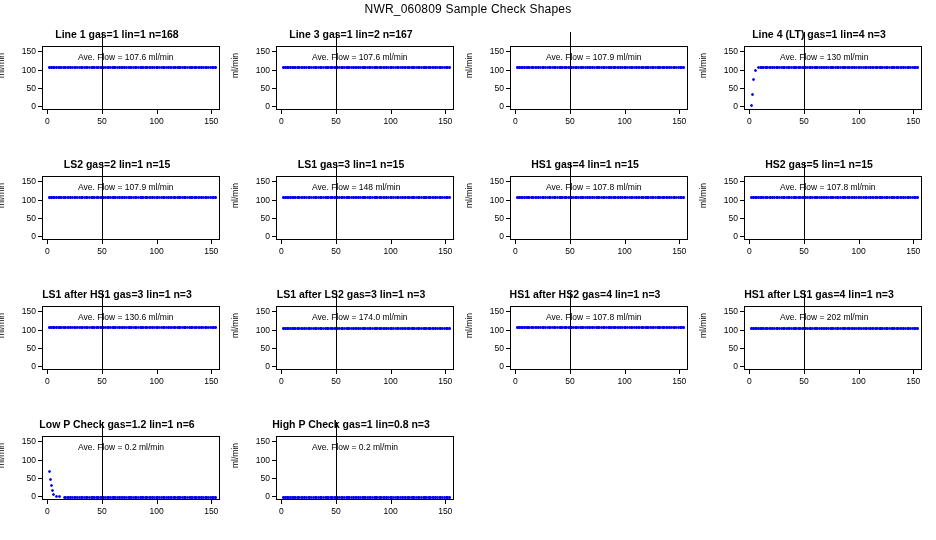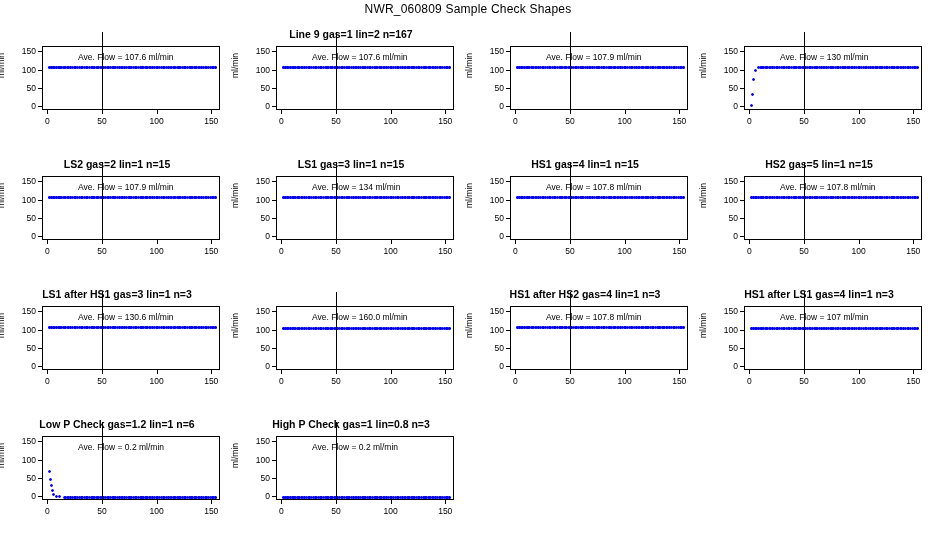--- a/index.html
+++ b/index.html
@@ -141,20 +141,21 @@
     background: #0000ee;
   }
 </style>
 </head>
 <body>
 
 <div id="main-title">NWR_060809  Sample Check Shapes</div>
 
 <div id="grid">
     <div class="panel">
+      <div class="panel-title">Line 1 gas=1 lin=1 n=168</div>
       <div class="ylab">ml/min</div>
       <div class="yaxis">
         <div class="ytick" style="top: 60.3429px;"></div>
         <div class="ytlabel" style="top: 60.3429px;">0</div>
         <div class="ytick" style="top: 42.0571px;"></div>
         <div class="ytlabel" style="top: 42.0571px;">50</div>
         <div class="ytick" style="top: 23.7714px;"></div>
         <div class="ytlabel" style="top: 23.7714px;">100</div>
         <div class="ytick" style="top: 5.48571px;"></div>
         <div class="ytlabel" style="top: 5.48571px;">150</div>
@@ -298,21 +299,21 @@
         <div class="xtlabel" style="left: 60.0613px;">50</div>
         <div class="xtick" style="left: 114.663px;"></div>
         <div class="xtlabel" style="left: 114.663px;">100</div>
         <div class="xtick" style="left: 169.264px;"></div>
         <div class="xtlabel" style="left: 169.264px;">150</div>
       </div>
       <div class="vline" style="left: 102.061px; top: 12px; height: 80px;"></div>
       <div class="annot" style="left: 78px; top: 32px;">Ave. Flow =  107.6  ml/min</div>
     </div>
     <div class="panel">
-      <div class="panel-title">Line 9 gas=1 lin=2 n=167</div>
+      <div class="panel-title">Line 3 gas=1 lin=2 n=167</div>
       <div class="ylab">ml/min</div>
       <div class="yaxis">
         <div class="ytick" style="top: 60.3429px;"></div>
         <div class="ytlabel" style="top: 60.3429px;">0</div>
         <div class="ytick" style="top: 42.0571px;"></div>
         <div class="ytlabel" style="top: 42.0571px;">50</div>
         <div class="ytick" style="top: 23.7714px;"></div>
         <div class="ytlabel" style="top: 23.7714px;">100</div>
         <div class="ytick" style="top: 5.48571px;"></div>
         <div class="ytlabel" style="top: 5.48571px;">150</div>
@@ -613,20 +614,21 @@
         <div class="xtlabel" style="left: 60.0613px;">50</div>
         <div class="xtick" style="left: 114.663px;"></div>
         <div class="xtlabel" style="left: 114.663px;">100</div>
         <div class="xtick" style="left: 169.264px;"></div>
         <div class="xtlabel" style="left: 169.264px;">150</div>
       </div>
       <div class="vline" style="left: 102.061px; top: 12px; height: 80px;"></div>
       <div class="annot" style="left: 78px; top: 32px;">Ave. Flow =  107.9  ml/min</div>
     </div>
     <div class="panel">
+      <div class="panel-title">Line 4 (LT) gas=1 lin=4 n=3</div>
       <div class="ylab">ml/min</div>
       <div class="yaxis">
         <div class="ytick" style="top: 60.3429px;"></div>
         <div class="ytlabel" style="top: 60.3429px;">0</div>
         <div class="ytick" style="top: 42.0571px;"></div>
         <div class="ytlabel" style="top: 42.0571px;">50</div>
         <div class="ytick" style="top: 23.7714px;"></div>
         <div class="ytlabel" style="top: 23.7714px;">100</div>
         <div class="ytick" style="top: 5.48571px;"></div>
         <div class="ytlabel" style="top: 5.48571px;">150</div>
@@ -1079,21 +1081,21 @@
         <div class="xtick" style="left: 5.46012px;"></div>
         <div class="xtlabel" style="left: 5.46012px;">0</div>
         <div class="xtick" style="left: 60.0613px;"></div>
         <div class="xtlabel" style="left: 60.0613px;">50</div>
         <div class="xtick" style="left: 114.663px;"></div>
         <div class="xtlabel" style="left: 114.663px;">100</div>
         <div class="xtick" style="left: 169.264px;"></div>
         <div class="xtlabel" style="left: 169.264px;">150</div>
       </div>
       <div class="vline" style="left: 102.061px; top: 12px; height: 80px;"></div>
-      <div class="annot" style="left: 78px; top: 32px;">Ave. Flow =  134  ml/min</div>
+      <div class="annot" style="left: 78px; top: 32px;">Ave. Flow =  148  ml/min</div>
     </div>
     <div class="panel">
       <div class="panel-title">HS1 gas=4 lin=1 n=15</div>
       <div class="ylab">ml/min</div>
       <div class="yaxis">
         <div class="ytick" style="top: 60.3429px;"></div>
         <div class="ytlabel" style="top: 60.3429px;">0</div>
         <div class="ytick" style="top: 42.0571px;"></div>
         <div class="ytlabel" style="top: 42.0571px;">50</div>
         <div class="ytick" style="top: 23.7714px;"></div>
@@ -1556,20 +1558,21 @@
         <div class="xtlabel" style="left: 60.0613px;">50</div>
         <div class="xtick" style="left: 114.663px;"></div>
         <div class="xtlabel" style="left: 114.663px;">100</div>
         <div class="xtick" style="left: 169.264px;"></div>
         <div class="xtlabel" style="left: 169.264px;">150</div>
       </div>
       <div class="vline" style="left: 102.061px; top: 12px; height: 80px;"></div>
       <div class="annot" style="left: 78px; top: 32px;">Ave. Flow =  130.6  ml/min</div>
     </div>
     <div class="panel">
+      <div class="panel-title">LS1 after LS2 gas=3 lin=1 n=3</div>
       <div class="ylab">ml/min</div>
       <div class="yaxis">
         <div class="ytick" style="top: 60.3429px;"></div>
         <div class="ytlabel" style="top: 60.3429px;">0</div>
         <div class="ytick" style="top: 42.0571px;"></div>
         <div class="ytlabel" style="top: 42.0571px;">50</div>
         <div class="ytick" style="top: 23.7714px;"></div>
         <div class="ytlabel" style="top: 23.7714px;">100</div>
         <div class="ytick" style="top: 5.48571px;"></div>
         <div class="ytlabel" style="top: 5.48571px;">150</div>
@@ -1710,21 +1713,21 @@
         <div class="xtick" style="left: 5.46012px;"></div>
         <div class="xtlabel" style="left: 5.46012px;">0</div>
         <div class="xtick" style="left: 60.0613px;"></div>
         <div class="xtlabel" style="left: 60.0613px;">50</div>
         <div class="xtick" style="left: 114.663px;"></div>
         <div class="xtlabel" style="left: 114.663px;">100</div>
         <div class="xtick" style="left: 169.264px;"></div>
         <div class="xtlabel" style="left: 169.264px;">150</div>
       </div>
       <div class="vline" style="left: 102.061px; top: 12px; height: 80px;"></div>
-      <div class="annot" style="left: 78px; top: 32px;">Ave. Flow =  160.0  ml/min</div>
+      <div class="annot" style="left: 78px; top: 32px;">Ave. Flow =  174.0  ml/min</div>
     </div>
     <div class="panel">
       <div class="panel-title">HS1 after HS2 gas=4 lin=1 n=3</div>
       <div class="ylab">ml/min</div>
       <div class="yaxis">
         <div class="ytick" style="top: 60.3429px;"></div>
         <div class="ytlabel" style="top: 60.3429px;">0</div>
         <div class="ytick" style="top: 42.0571px;"></div>
         <div class="ytlabel" style="top: 42.0571px;">50</div>
         <div class="ytick" style="top: 23.7714px;"></div>
@@ -2026,21 +2029,21 @@
         <div class="xtick" style="left: 5.46012px;"></div>
         <div class="xtlabel" style="left: 5.46012px;">0</div>
         <div class="xtick" style="left: 60.0613px;"></div>
         <div class="xtlabel" style="left: 60.0613px;">50</div>
         <div class="xtick" style="left: 114.663px;"></div>
         <div class="xtlabel" style="left: 114.663px;">100</div>
         <div class="xtick" style="left: 169.264px;"></div>
         <div class="xtlabel" style="left: 169.264px;">150</div>
       </div>
       <div class="vline" style="left: 102.061px; top: 12px; height: 80px;"></div>
-      <div class="annot" style="left: 78px; top: 32px;">Ave. Flow =  107  ml/min</div>
+      <div class="annot" style="left: 78px; top: 32px;">Ave. Flow =  202  ml/min</div>
     </div>
     <div class="panel">
       <div class="panel-title">Low P Check gas=1.2 lin=1 n=6</div>
       <div class="ylab">ml/min</div>
       <div class="yaxis">
         <div class="ytick" style="top: 60.3429px;"></div>
         <div class="ytlabel" style="top: 60.3429px;">0</div>
         <div class="ytick" style="top: 42.0571px;"></div>
         <div class="ytlabel" style="top: 42.0571px;">50</div>
         <div class="ytick" style="top: 23.7714px;"></div>

